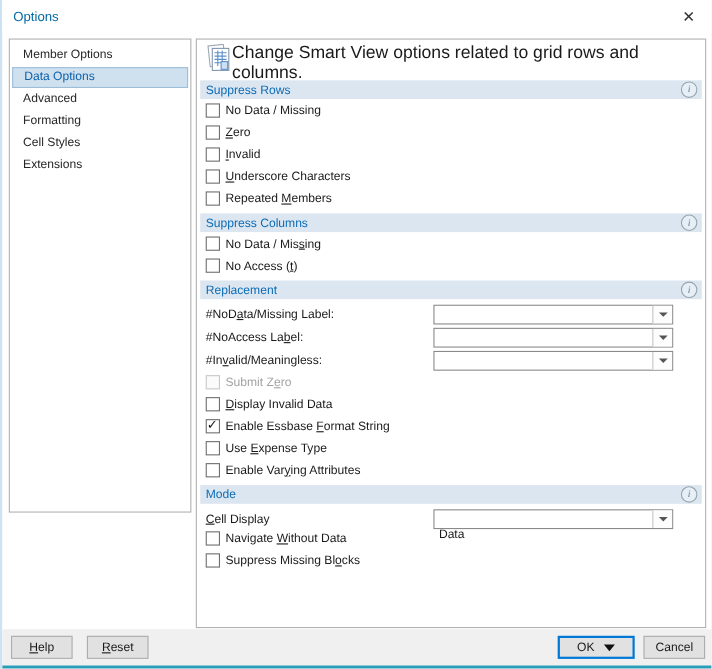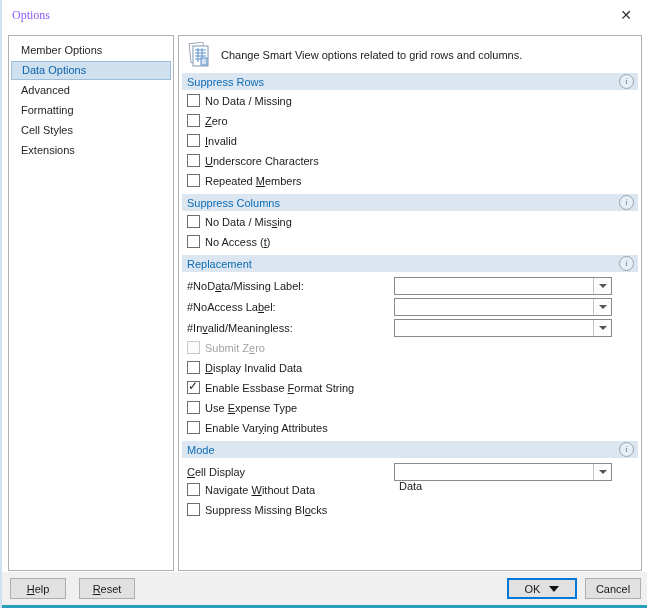--- a/index.html
+++ b/index.html
@@ -1,31 +1,31 @@
 <!DOCTYPE html>
 <html><head>
 <meta charset="utf-8">
 <style>
   html,body{margin:0;padding:0;background:#e8e8e8;font-family:"Liberation Sans",sans-serif;}
   .dialog{position:relative;width:647px;height:608px;background:#fff;border-left:2px solid #cfe2f2;
           box-sizing:border-box;overflow:hidden;}
   
   .titlebar{height:30px;display:flex;align-items:center;padding:0 10px;background:#fff;}
-  .title{font-size:12px;color:#8b5cf6;font-family:Liberation Serif, serif;}
+  .title{font-size:12px;color:#0369a1;}
   .close{margin-left:auto;font-size:14px;color:#333;width:22px;height:22px;line-height:22px;text-align:center;cursor:pointer;}
   
-  .sidebar{position:absolute;left:6px;top:35px;width:166px;height:536px;border:1px solid #b1b1b1;
+  .sidebar{position:absolute;left:6px;top:35px;width:166px;height:431px;border:1px solid #b1b1b1;
            background:#fff;box-sizing:border-box;padding-top:4px;}
   .nav-item{height:19px;line-height:19px;padding-left:10px;font-size:11px;color:#262626;margin:1px 2px;cursor:pointer;}
   .nav-item.selected{background:#cfe0ef;border:1px solid #9dbdd9;color:#0d62ad;font-weight:normal;
                      height:17px;line-height:17px;}
   
   .content{position:absolute;left:176px;top:35px;width:464px;height:536px;border:1px solid #b1b1b1;
            background:#fff;box-sizing:border-box;overflow:hidden;}
-  .desc{display:flex;align-items:center;gap:10px;padding:4px 8px 0 8px;height:30px;font-size:11px;color:#1a1a1a;}
+  .desc{display:flex;align-items:flex-start;padding:4px 8px 0 8px;height:30px;font-size:16px;color:#1a1a1a;}
   .band{position:relative;height:17px;margin:3px 3px 4px 3px;background:#dbe6f1;display:flex;align-items:center;}
   .band-title{font-size:11px;font-weight:normal;color:#0d6cb5;padding-left:5px;}
   .info{position:absolute;right:4px;top:1px;width:13px;height:13px;border:1px solid #98a4ae;border-radius:50%;
         color:#6e7a84;font-size:9px;line-height:13px;text-align:center;font-style:italic;
         font-family:"Liberation Serif",serif;background:rgba(255,255,255,.35);}
   .row{display:flex;align-items:center;margin:0 8px 7px 8px;font-size:11px;color:#1a1a1a;height:13px;}
   .cb{width:11px;height:11px;border:1px solid #6e6e6e;background:#fff;margin-right:5px;flex:none;position:relative;cursor:pointer;}
   .row.checked .cb::after{content:"\2713";position:absolute;left:0;top:-3px;font-size:12px;color:#1a1a1a;}
   .row.disabled{color:#a3a3a3;}
   .row.disabled .cb{border-color:#c9c9c9;background:#fbfbfb;cursor:default;}

